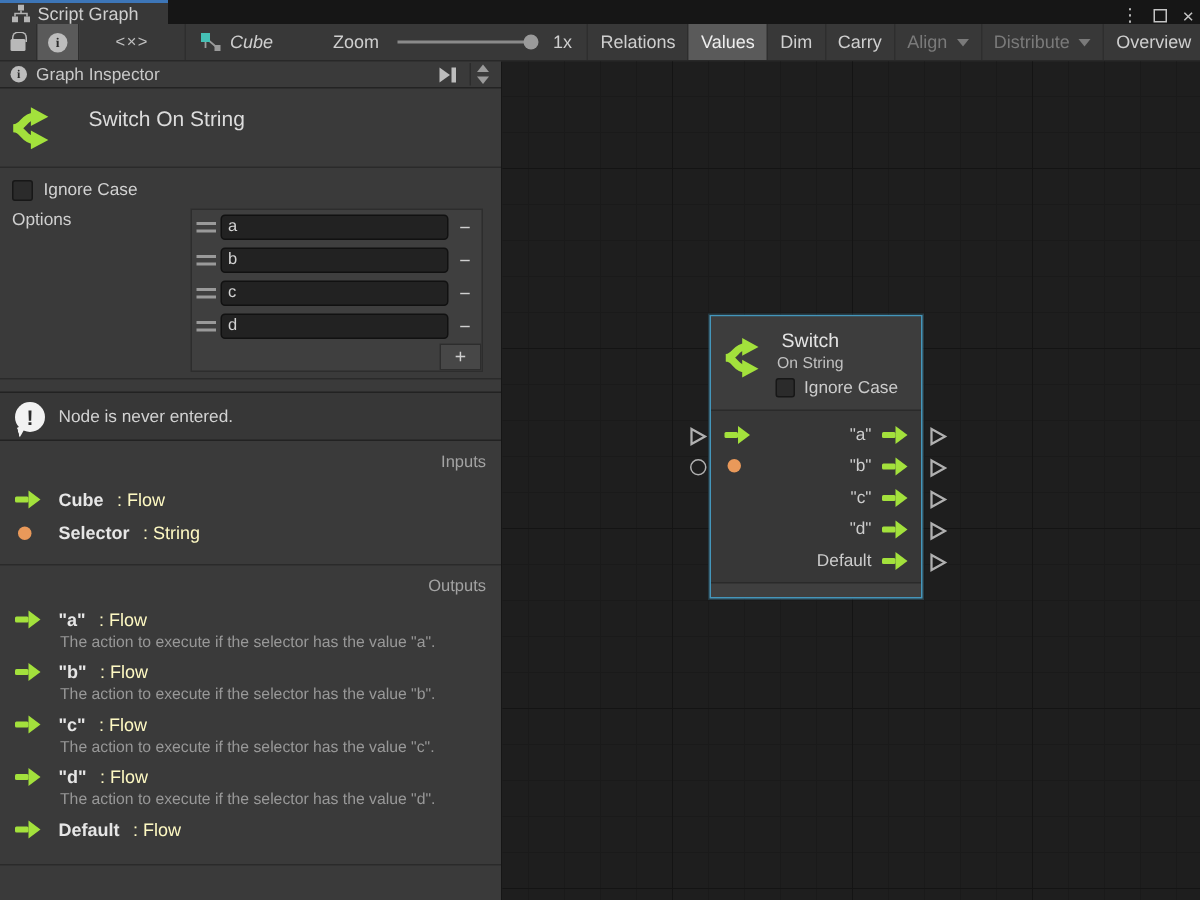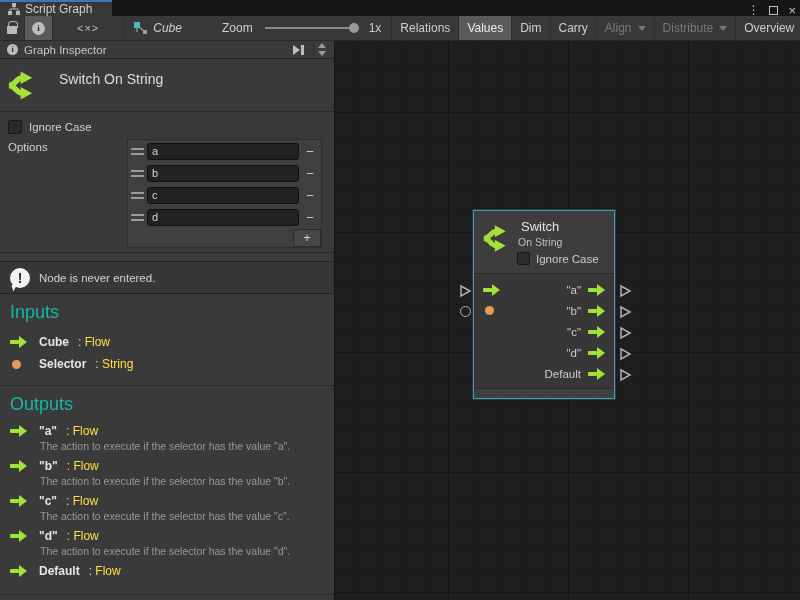--- a/index.html
+++ b/index.html
@@ -73,24 +73,24 @@
     font-size:13px; display:flex; align-items:center; justify-content:center; cursor:default; }
 
   .warnbox { margin-top:8px; border-top:1px solid #222; border-bottom:1px solid #222; background:#373737;
     height:33px; display:flex; align-items:center; gap:9px; padding:0 10px; }
   .warn-icon { width:20px; height:20px; background:#f2f2f2; border-radius:50%; position:relative;
     display:flex; align-items:center; justify-content:center; color:#2b2b2b; font-weight:bold; font-size:14px; }
   .warn-icon::after { content:""; position:absolute; left:2px; bottom:-3px; width:7px; height:7px;
     background:#f2f2f2; clip-path:polygon(0 0, 100% 0, 0 100%); transform:rotate(-15deg); }
 
   .section { border-bottom:1px solid #2a2a2a; padding:8px 10px 10px 10px; }
-  .section-h { font-size:18px; color:#14b8a6; margin-bottom:8px; }
+  .section-h { font-size:11px; color:#a3a3a3; margin-bottom:8px;text-align:right; }
   .port-row { display:flex; align-items:center; gap:9px; height:22px; }
   .port-name { font-weight:bold; color:#e6e6e6; font-size:12px; }
-  .port-type { color:#fde047; font-size:12px; }
+  .port-type { color:#fef9c3; font-size:12px; }
   .out-block { margin-bottom:5px; }
   .out-line { display:flex; align-items:center; gap:9px; height:16px; }
   .out-desc { color:#989898; font-size:10.5px; margin:1px 0 6px 30px; }
   .icon-col { width:20px; display:flex; justify-content:flex-start; }
 
   
   .arrow { display:inline-block; width:17px; height:12px; position:relative; flex:none; }
   .arrow::before { content:""; position:absolute; left:0; top:4px; width:9px; height:4px; background:#a3e13c; border-radius:1px; }
   .arrow::after { content:""; position:absolute; left:9px; top:0; width:0; height:0;
     border-left:8px solid #a3e13c; border-top:6px solid transparent; border-bottom:6px solid transparent; }

